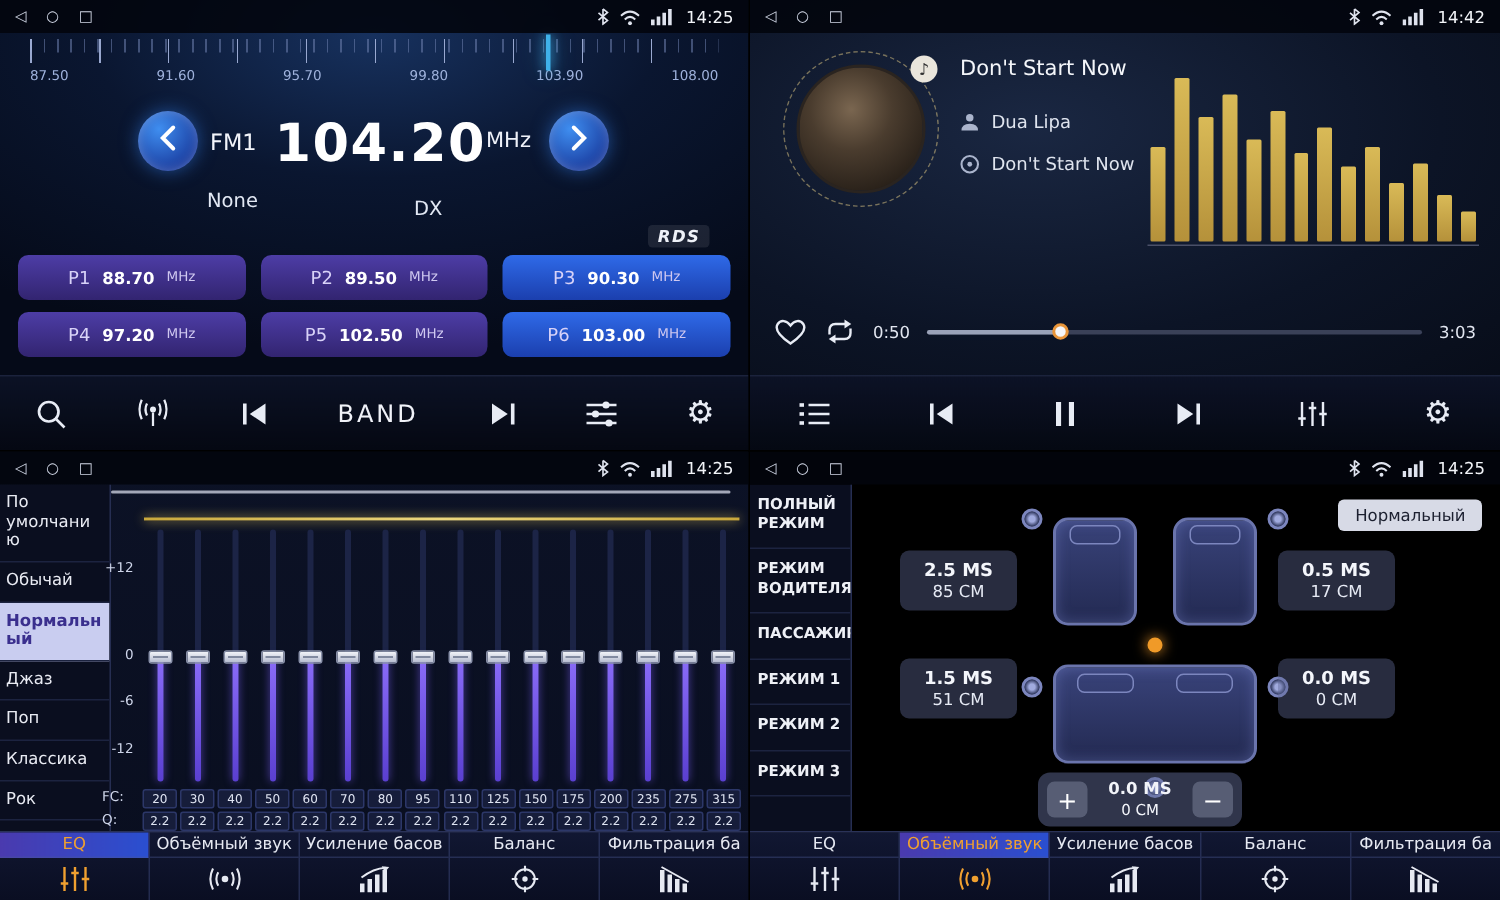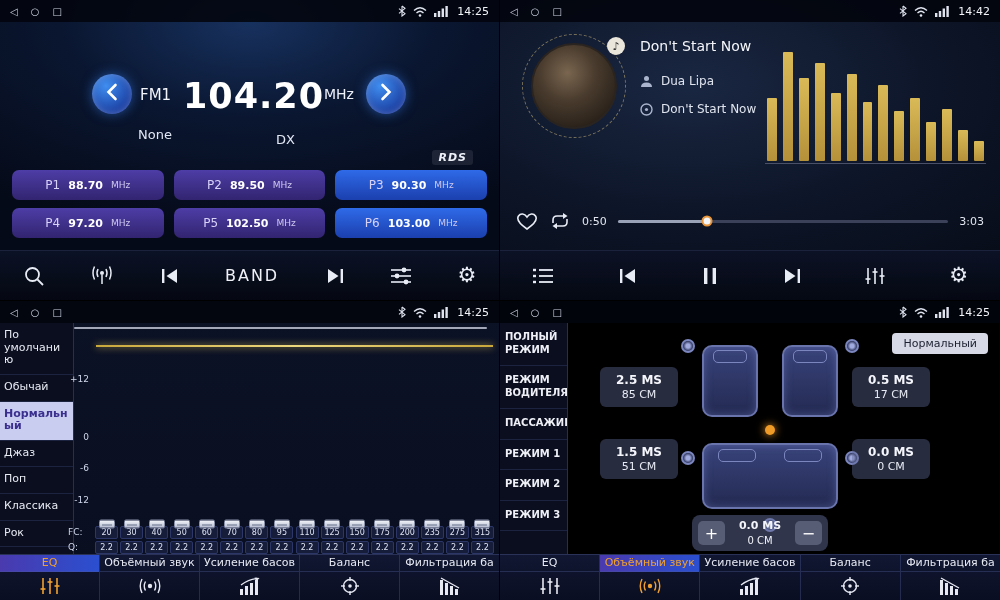--- a/index.html
+++ b/index.html
@@ -69,21 +69,21 @@
   .eq-side{position:absolute;top:22px;left:0;bottom:46px;width:74px;background:#0a0e1f;border-right:1px solid #262e52;overflow:hidden;}
   .eq-side-item{padding:6px 4px 7px;font-size:11px;color:#e8eaf2;border-bottom:1px solid #1c2340;line-height:1.15;overflow-wrap:anywhere;cursor:pointer;}
   .eq-side-item.active{background:#c9cdf0;color:#3a2f8e;font-weight:bold;}
   .eq-main{position:absolute;top:24px;left:66px;right:4px;bottom:46px;}
   .eq-scrollbar{position:absolute;top:2px;left:8px;right:8px;height:2px;background:#d6daea;opacity:.75;border-radius:1px;}
   .eq-curve{position:absolute;top:20px;left:30px;right:2px;height:2px;background:linear-gradient(90deg,#c9a83c,#ecd77e,#c9a83c);box-shadow:0 0 7px #d8bb55;}
   .eq-scale{position:absolute;left:0;top:26px;bottom:28px;width:28px;font-size:9px;color:#cfd6ea;}
   .eq-scale span{position:absolute;right:5px;}
   .fcq-gutter{position:absolute;left:2px;width:26px;font-size:9px;color:#cfd6ea;}
   .fc-gutter{bottom:17px;} .q-gutter{bottom:2px;}
-  .bands{position:absolute;left:28px;right:0;top:26px;bottom:0;display:flex;align-items:flex-end;}
+  .bands{position:absolute;left:28px;right:0;top:26px;bottom:0;display:flex;}
   .band{flex:1;display:flex;flex-direction:column;align-items:center;min-width:0;}
   .slider{position:relative;width:100%;flex:1;cursor:pointer;}
   .track{position:absolute;left:50%;transform:translateX(-50%);top:2px;bottom:3px;width:4px;background:#1c2446;border-radius:2px;}
   .track-fill{position:absolute;left:50%;transform:translateX(-50%);top:50%;bottom:3px;width:4px;background:linear-gradient(180deg,#8a6cf8,#5a3fd0);border-radius:2px;box-shadow:0 0 6px rgba(125,95,255,.6);}
   .handle{position:absolute;left:50%;top:50%;transform:translate(-50%,-50%);width:16px;height:9px;background:linear-gradient(180deg,#f2f4f9,#b6bcd0);border:1px solid #8890a8;border-radius:2px;}
   .handle::after{content:"";position:absolute;left:2px;right:2px;top:50%;height:1px;background:#667089;}
   .fc-cell,.q-cell{width:92%;height:13px;margin-top:2px;font-size:8px;display:flex;align-items:center;justify-content:center;background:#161d3a;border:1px solid #2c3768;color:#dfe4f2;border-radius:2px;}
 
   
   .tabbar{position:absolute;bottom:0;left:0;right:0;height:46px;display:flex;background:linear-gradient(180deg,#111732,#0a0e22);border-top:1px solid #2a3258;z-index:7;}
@@ -147,20 +147,32 @@
                 <rect x="0" y="7" width="2.4" height="4"></rect>
                 <rect x="3.8" y="5" width="2.4" height="6"></rect>
                 <rect x="7.6" y="2.5" width="2.4" height="8.5"></rect>
                 <rect x="11.4" y="0" width="2.4" height="11"></rect>
               </g>
             </svg></span>
         <span class="status-time">14:25</span>
       </div>
     </div>
 
+    <div class="ruler">
+      <div class="ticks"></div>
+      <div class="ruler-pointer"></div>
+      <div class="scale-labels">
+          <span>87.50</span>
+          <span>91.60</span>
+          <span>95.70</span>
+          <span>99.80</span>
+          <span>103.90</span>
+          <span>108.00</span>
+        </div>
+    </div>
 
     <div class="nav-circle nav-prev">
       <span><svg width="14" height="18" viewBox="0 0 14 18">
             <path d="M10.5 2 L3.5 9 L10.5 16" stroke="#fff" stroke-width="2.6" fill="none" stroke-linecap="round"></path>
           </svg></span>
     </div>
     <div class="band-label">FM1</div>
     <div class="freq-big">104.20</div>
     <div class="freq-unit">MHz</div>
     <div class="nav-circle nav-next">

